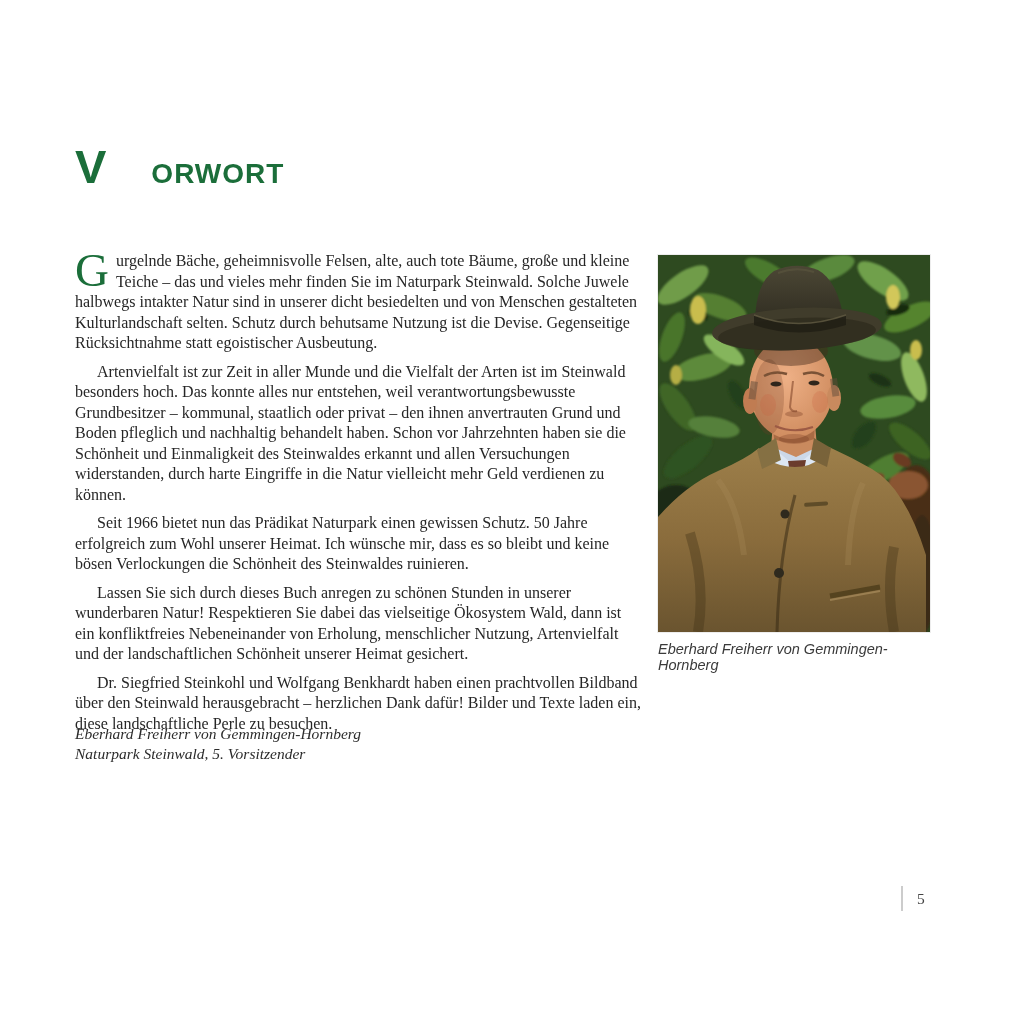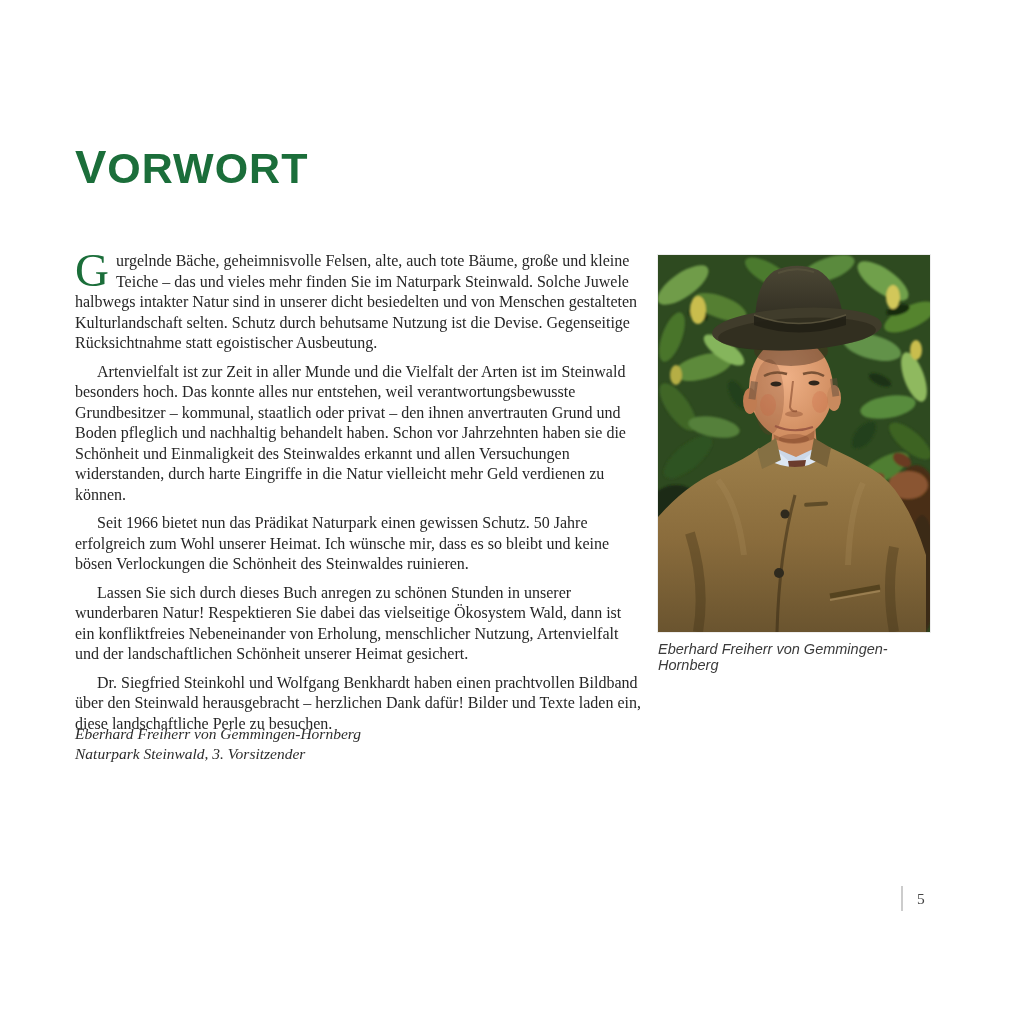--- a/index.html
+++ b/index.html
@@ -20,23 +20,24 @@
     top: 141px;
     margin: 0;
     color: #1b6e3a;
     font-family: "Liberation Sans", sans-serif;
     font-weight: bold;
     font-size: 47px;
     line-height: 52px;
     letter-spacing: 1px;
   }
   .title .t-rest {
-    font-size: 43px;
+    font-size: 28px;
     text-transform: uppercase;
     letter-spacing: 1px;
+    margin-left: 44px;
   }
 
   
   .text-col {
     position: absolute;
     left: 75px;
     top: 251px;
     width: 566px;
     font-size: 16px;
     line-height: 20.5px;
@@ -109,21 +110,21 @@
   <div class="text-col">
     <p class="para"><span class="dropcap">G</span><span>urgelnde Bäche, geheimnisvolle Felsen, alte, auch tote Bäume, große und kleine Teiche – das und vieles mehr finden Sie im Naturpark Steinwald. Solche Juwele halbwegs intakter Natur sind in unserer dicht besiedelten und von Menschen gestalteten Kulturlandschaft selten. Schutz durch behutsame Nutzung ist die Devise. Gegenseitige Rücksichtnahme statt egoistischer Ausbeutung.</span></p>
     <p class="para indent">Artenvielfalt ist zur Zeit in aller Munde und die Vielfalt der Arten ist im Steinwald besonders hoch. Das konnte alles nur entstehen, weil verantwortungsbewusste Grundbesitzer – kommunal, staatlich oder privat – den ihnen anvertrauten Grund und Boden pfleglich und nachhaltig behandelt haben. Schon vor Jahrzehnten haben sie die Schönheit und Einmaligkeit des Steinwaldes erkannt und allen Versuchungen widerstanden, durch harte Eingriffe in die Natur vielleicht mehr Geld verdienen zu können.</p>
     <p class="para indent">Seit 1966 bietet nun das Prädikat Naturpark einen gewissen Schutz. 50 Jahre erfolgreich zum Wohl unserer Heimat. Ich wünsche mir, dass es so bleibt und keine bösen Verlockungen die Schönheit des Steinwaldes ruinieren.</p>
     <p class="para indent">Lassen Sie sich durch dieses Buch anregen zu schönen Stunden in unserer wunderbaren Natur! Respektieren Sie dabei das vielseitige Ökosystem Wald, dann ist ein konfliktfreies Nebeneinander von Erholung, menschlicher Nutzung, Artenvielfalt und der landschaftlichen Schönheit unserer Heimat gesichert.</p>
     <p class="para indent">Dr. Siegfried Steinkohl und Wolfgang Benkhardt haben einen prachtvollen Bildband über den Steinwald herausgebracht – herzlichen Dank dafür! Bilder und Texte laden ein, diese landschaftliche Perle zu besuchen.</p>
   </div>
 
   <div class="signature">
     <div>Eberhard Freiherr von Gemmingen-Hornberg</div>
-    <div>Naturpark Steinwald, 3. Vorsitzender</div>
+    <div>Naturpark Steinwald, 5. Vorsitzender</div>
   </div>
 
   <figure class="photo">
     <svg width="272" height="377" viewBox="0 0 272 377" xmlns="http://www.w3.org/2000/svg">
       <defs>
         <linearGradient id="gJacket" x1="0" y1="0" x2="0" y2="1">
           <stop offset="0" stop-color="#9d7f4a"></stop>
           <stop offset="0.5" stop-color="#8a6c3c"></stop>
           <stop offset="1" stop-color="#6a542f"></stop>
         </linearGradient>

